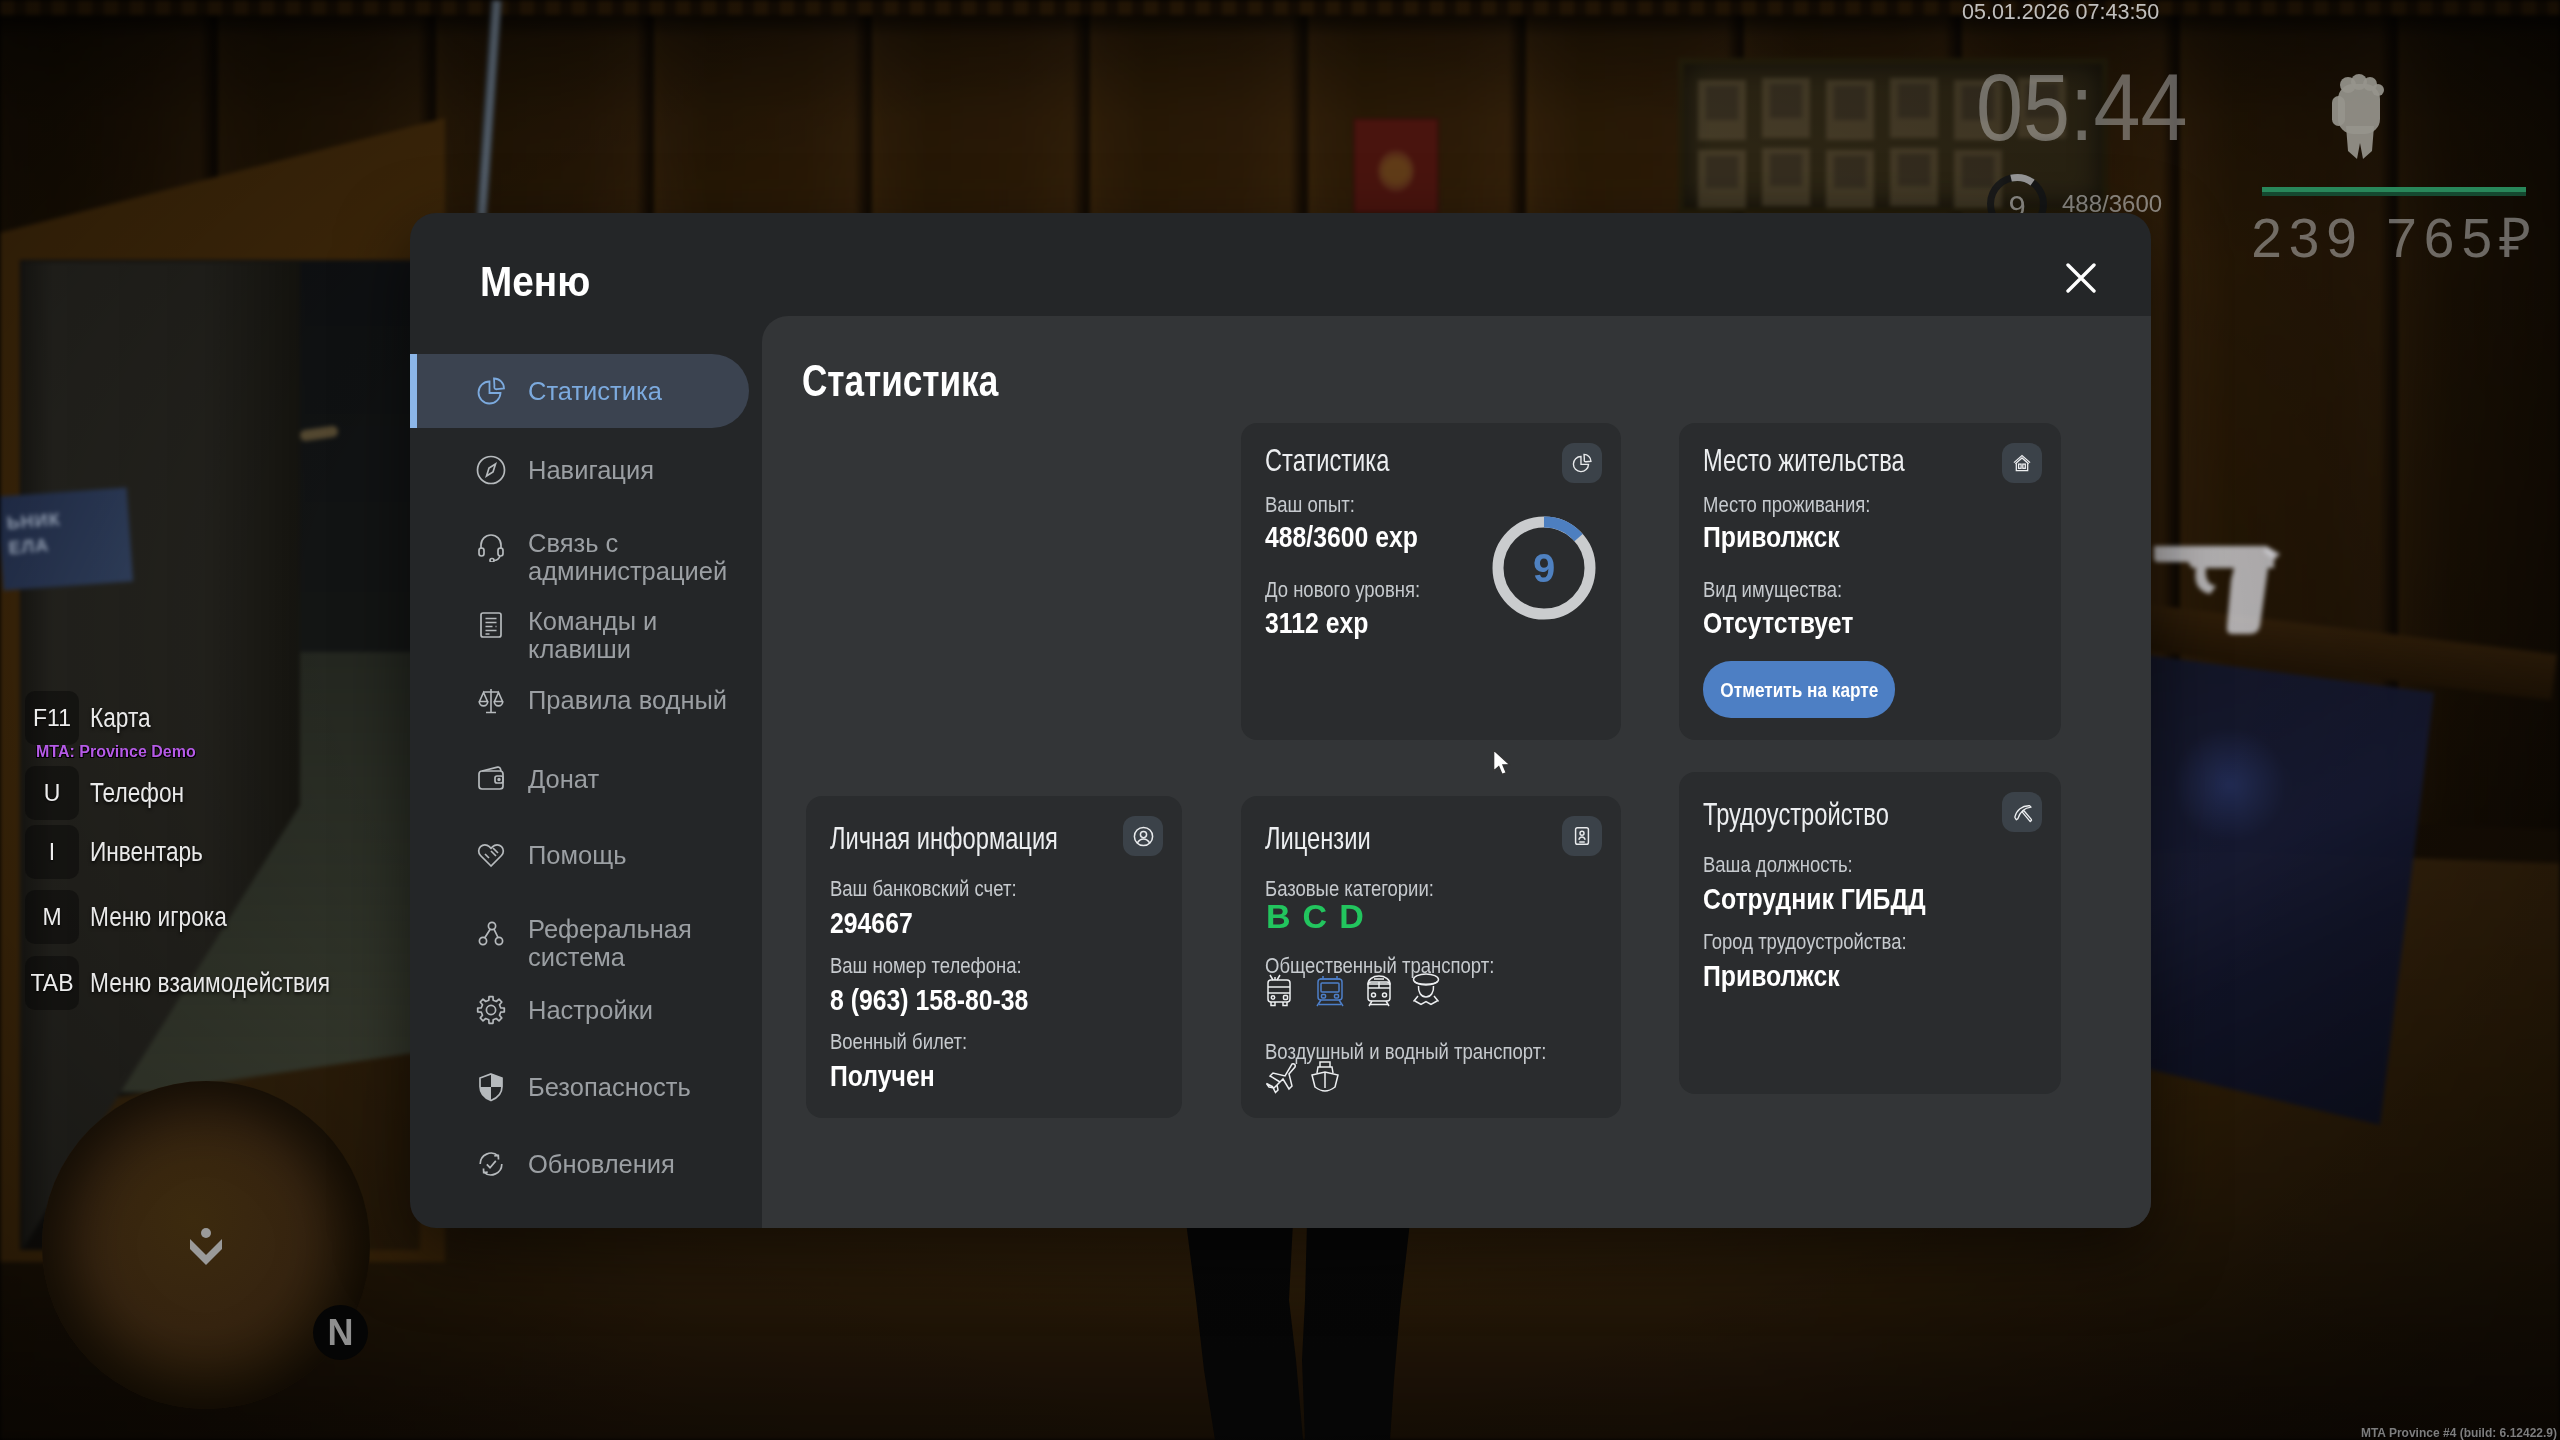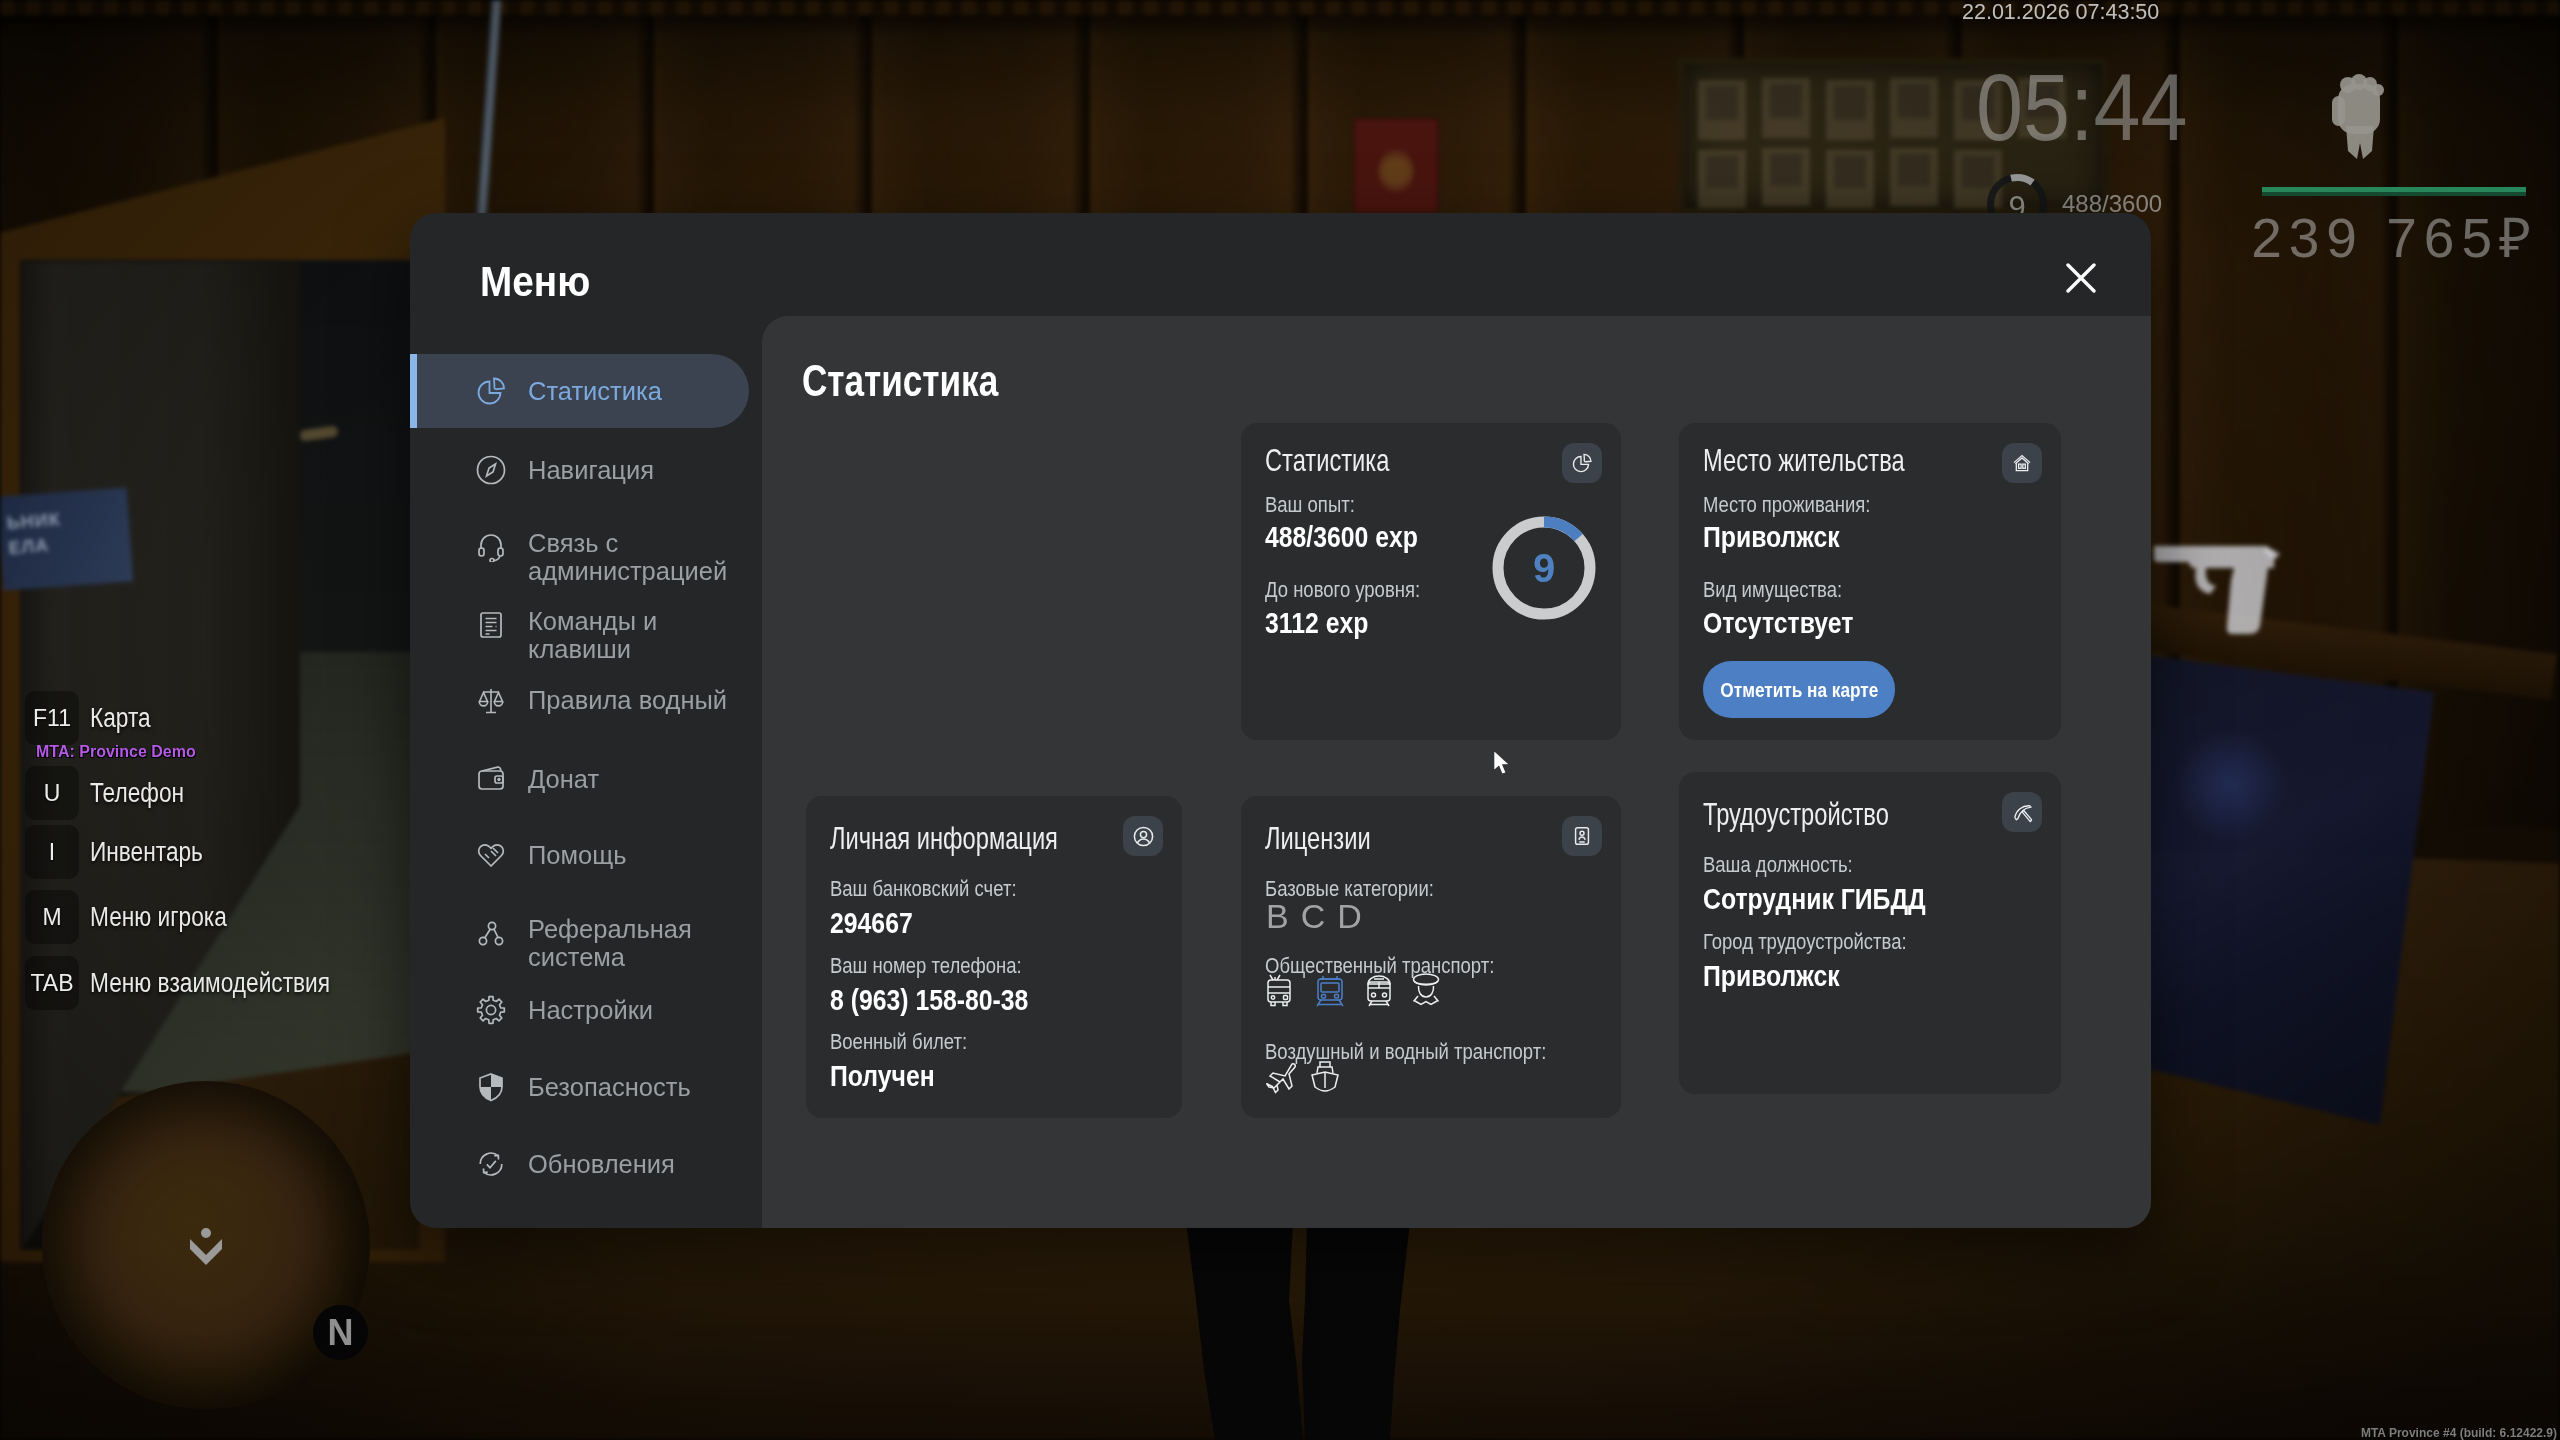--- a/index.html
+++ b/index.html
@@ -65,21 +65,21 @@
 .ptitle{left:70px;top:44px;font-size:43px;font-weight:bold;color:#fff;transform:scaleX(.9);transform-origin:0 0}
 #content{left:352px;top:103px;width:1389px;height:912px;background:#333537;border-radius:26px 0 26px 0}
 .chead{left:40px;top:39px;font-size:45px;font-weight:bold;color:#fff;transform:scaleX(.78);transform-origin:0 0}
 .card{position:absolute;background:#2a2c2e;border-radius:16px}
 .ctitle{position:absolute;left:24px;font-size:32px;color:#eceef0;transform:scaleX(.74);transform-origin:0 0;white-space:nowrap}
 .chip{position:absolute;right:19px;top:20px;width:40px;height:40px;border-radius:12px;background:#3b4249;display:flex;align-items:center;justify-content:center}
 .clabel{position:absolute;left:24px;font-size:21.5px;color:#c6cace;white-space:nowrap;transform:scaleX(.86);transform-origin:0 0}
 .cvalue{position:absolute;left:24px;font-size:29.5px;font-weight:bold;color:#fff;white-space:nowrap;transform:scaleX(.84);transform-origin:0 0}
 .mapbtn{position:absolute;left:24px;top:238px;width:192px;height:57px;border-radius:28px;background:#4d7fc4;color:#fff;font-size:21px;font-weight:bold;white-space:nowrap;display:flex;align-items:center;justify-content:center}
 .mapbtn span{transform:scaleX(.82)}
-.bcd{position:absolute;left:25px;top:101px;font-size:34px;font-weight:normal;color:#a3a3a3}
+.bcd{position:absolute;left:25px;top:101px;font-size:34px;font-weight:bold;color:#22c55e}
 .bcd span{margin-right:12px}
 
 .selpill{left:7px;top:141px;width:332px;height:74px;background:#3b4350;border-radius:0 37px 37px 0}
 .selbar{left:0;top:141px;width:7px;height:74px;background:#8cb6e8}
 .sitem{position:absolute;left:118px;font-size:25.5px;color:#9b9fa3;line-height:28px;white-space:nowrap;transform-origin:0 0}
 .sitem.sel{color:#7caade}
 .sicon{position:absolute;left:65px;width:32px;height:32px}
 text{font-family:"Liberation Sans",sans-serif}
 </style>
 </head>
@@ -138,21 +138,21 @@
     </g>
   </svg>
 </div>
 <svg class="abs" id="legs" width="2560" height="1440" style="left:0;top:0">
   <path fill="#070707" d="M1186 1222 L1293 1222 L1289 1300 L1296 1360 L1303 1440 L1215 1440 L1204 1370 L1196 1300 Z"></path>
   <path fill="#070707" d="M1307 1222 L1410 1222 L1400 1310 L1394 1380 L1390 1440 L1305 1440 L1302 1360 L1305 1300 Z"></path>
 </svg>
 <div class="vign"></div>
 
 <div id="hud">
-  <div class="abs hdate">22.01.2026 07:43:50</div>
+  <div class="abs hdate">05.01.2026 07:43:50</div>
   <div class="abs hclock">05:44</div>
   <div class="abs hlvl">
     <svg width="62" height="62" viewBox="0 0 62 62">
       <circle cx="31" cy="31" r="26.5" fill="none" stroke="rgba(18,20,24,.8)" stroke-width="7"></circle>
       <circle cx="31" cy="31" r="26.5" fill="none" stroke="rgba(195,195,195,.75)" stroke-width="7" stroke-dasharray="22.5 144" transform="rotate(-103 31 31)"></circle>
     </svg>
     <span>9</span>
   </div>
   <div class="abs hexp">488/3600</div>
   <svg class="abs" style="left:2327px;top:72px" width="62" height="88" viewBox="0 0 62 88">

